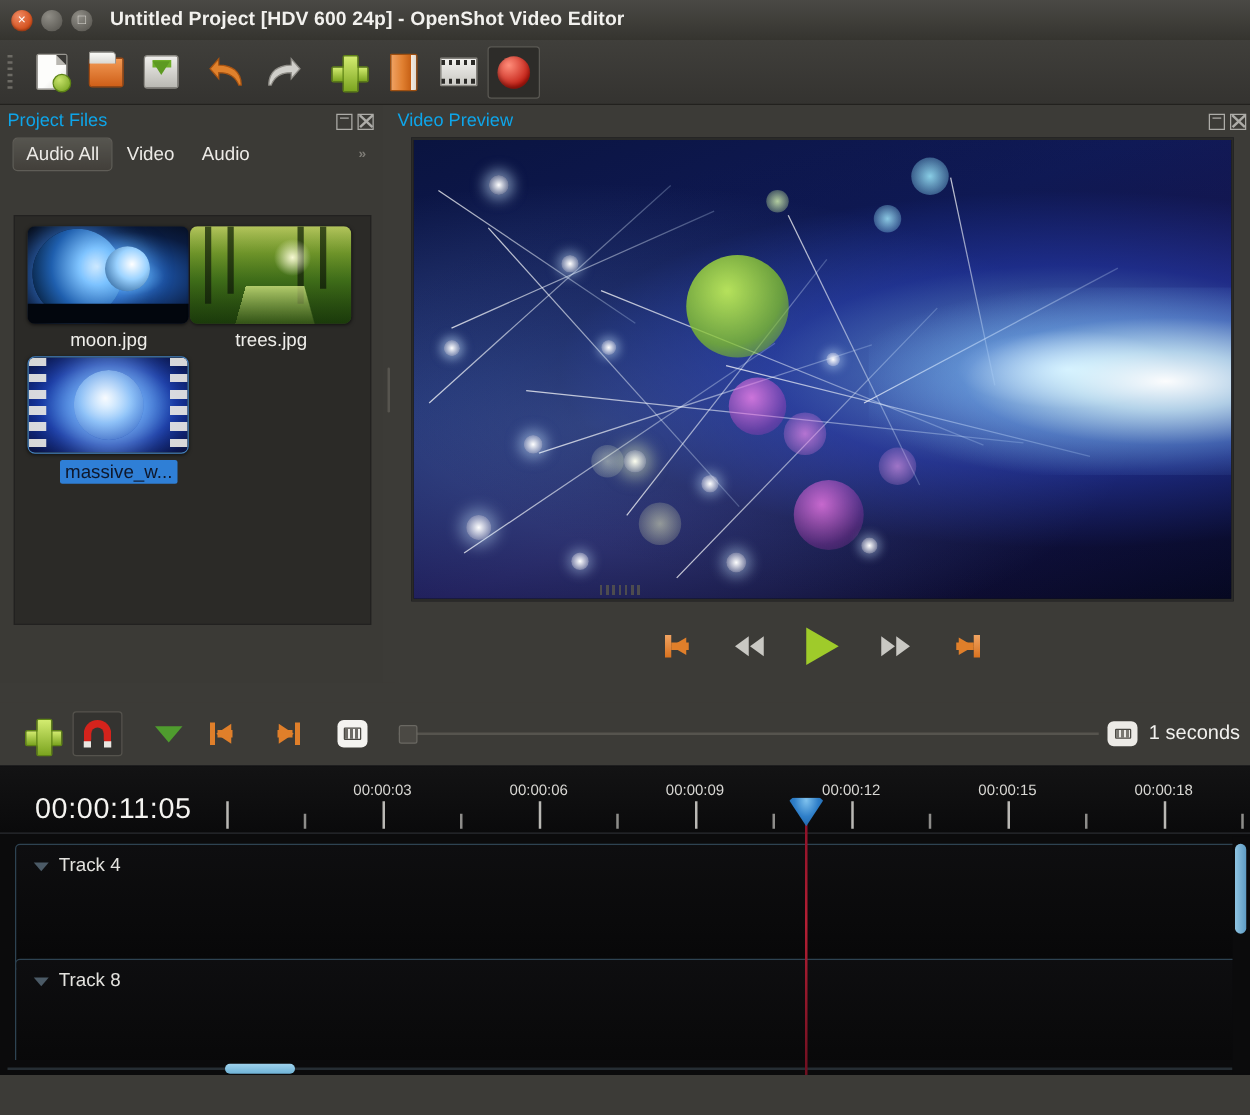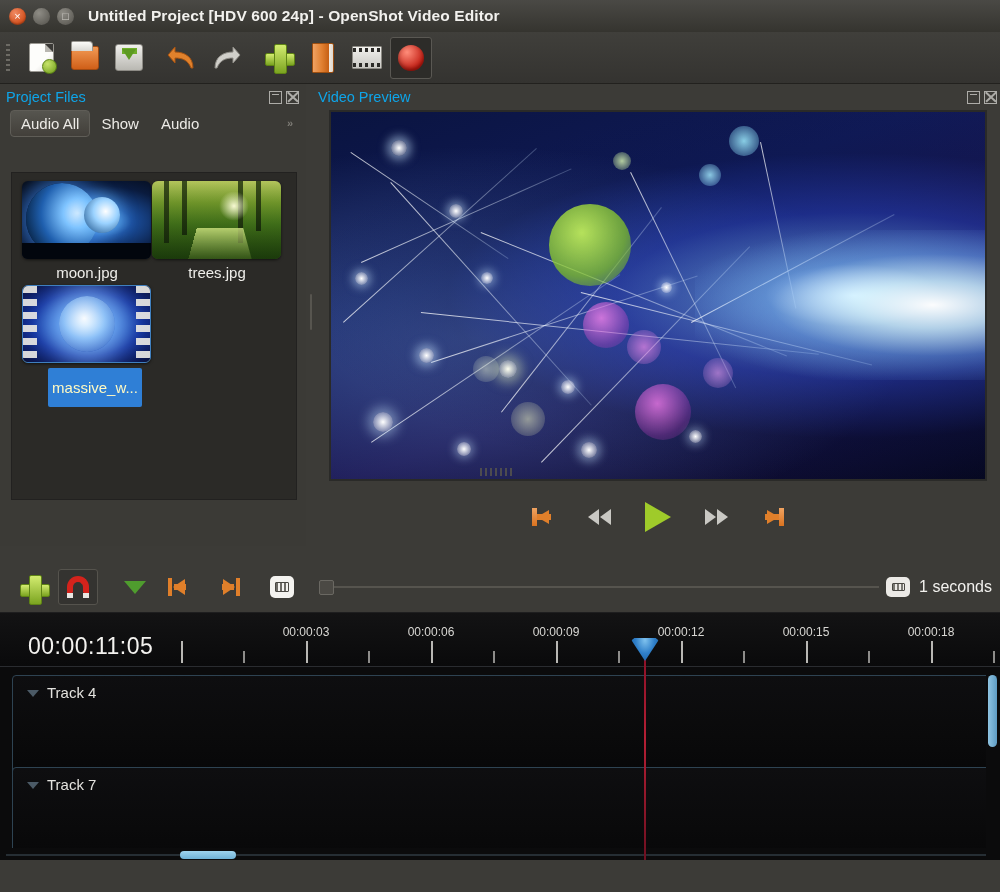--- a/index.html
+++ b/index.html
@@ -186,22 +186,22 @@
   .fileitem { width: 130px; margin-bottom: 4px; }
   .thumb-wrap {
     width: 129px; height: 78px; border-radius: 6px; overflow: hidden; position: relative;
     box-shadow: 0 1px 3px rgba(0,0,0,.6);
   }
   .filename {
     text-align: center; color: #efeeea; font-size: 15px; margin-top: 5px;
     white-space: nowrap; overflow: hidden; text-overflow: clip;
   }
   .filename.selected {
-    background: #2f7fd6; color: #fef9c3; display: inline-block;
-    padding: 11px 4px; border-radius: 2px; margin-left: 16px;
+    background: #2f7fd6; color: #0f172a; display: inline-block;
+    padding: 1px 4px; border-radius: 2px; margin-left: 16px;
   }
   
   .th-moon {
     width:100%; height:100%; background: radial-gradient(ellipse at 62% 52%, #5fb3ff 0%, #1b4f9e 26%, #0a1b3e 62%, #04070f 100%);
   }
   .th-moon .planet {
     position:absolute; left:4px; top:2px; width:72px; height:72px; border-radius:50%;
     background: radial-gradient(circle at 72% 42%, #dff1ff 0%, #7fc4ff 22%, #1f5fae 55%, #06203f 85%);
     box-shadow: 0 0 18px 6px rgba(70,150,255,.55);
   }
@@ -527,21 +527,21 @@
     <div class="panel-head" style="left:4px; top:0; width:298px;">
       <span class="ph-title">Project Files</span>
       <span class="ph-icons">
         <span class="ph-ic float"></span>
         <span class="ph-ic closex"></span>
       </span>
     </div>
 
     <div class="filterbar">
       <div class="fbtn active">Audio All</div>
-      <div class="fbtn">Show</div>
+      <div class="fbtn">Video</div>
       <div class="fbtn">Audio</div>
       <div class="fchev">»</div>
     </div>
 
     <div class="filelist">
 
       <div class="fileitem">
         <div class="thumb-wrap">
           <div class="th-moon">
             <div class="planet"></div>
@@ -752,21 +752,21 @@
       <div class="tick minor" style="left:993px;"></div>
     </div>
 
     <div class="track" style="top:62px;">
       <div class="track-chev"></div>
       <div class="track-label">Track 4</div>
     </div>
 
     <div class="track" style="top:154px;">
       <div class="track-chev"></div>
-      <div class="track-label">Track 7</div>
+      <div class="track-label">Track 8</div>
     </div>
 
     <div class="playhead-line" style="left:644px;"></div>
     <div class="playhead-head" style="left:645px;">
       <div class="cone"></div>
     </div>
 
     <div class="vscroll">
       <div class="thumb"></div>
     </div>

